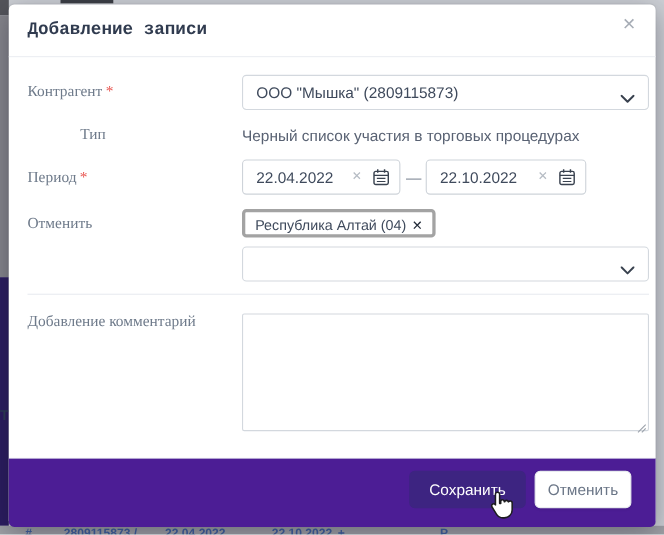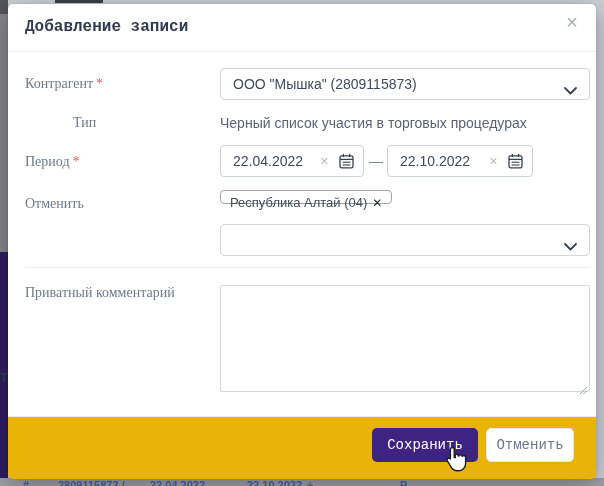--- a/index.html
+++ b/index.html
@@ -53,41 +53,41 @@
   }
   .date-from{left:212px;width:144px;}
   .date-to{left:379px;width:146px;}
   .date-text{position:absolute;left:12px;top:0;line-height:30px;font-size:14px;color:#3f4a5c;}
   .date-clear{position:absolute;right:34px;top:0;line-height:30px;font-size:11px;font-weight:bold;color:#b6bcc4;cursor:pointer;}
   .date-cal{position:absolute;right:9px;top:7px;color:#39424f;cursor:pointer;}
   .date-sep{position:absolute;left:358px;top:141px;width:20px;text-align:center;line-height:32px;color:#7c8694;font-size:14px;}
 
   .row4-label{top:192px;}
   .region-tag{
-    position:absolute;left:212px;top:186px;height:14px;box-sizing:border-box;
-    border:1px solid #a3a3a3;border-radius:4px;background:#fff;
+    position:absolute;left:212px;top:186px;height:26px;box-sizing:border-box;
+    border:3px solid #a3a3a3;border-radius:4px;background:#fff;
     padding:0 9px;line-height:24px;font-size:13px;color:#3f4a5c;white-space:nowrap;
   }
   .tag-x{font-weight:bold;color:#222b38;margin-left:5px;cursor:pointer;font-size:12px;}
 
   .row5-select{top:220px;}
 
   .divider{position:absolute;left:17px;top:263px;width:565px;height:1px;background:#e9ecf1;}
 
   .row6-label{top:281px;}
   .comment-area{
     position:absolute;left:212px;top:281px;width:370px;height:107px;box-sizing:border-box;
     border:1px solid #d3d8de;border-radius:2px;background:#fff;resize:none;outline:none;
     font-family:"Liberation Sans","DejaVu Sans",sans-serif;font-size:14px;color:#3f4a5c;padding:6px 8px;
   }
   .resize-handle{position:absolute;left:570px;top:377px;pointer-events:none;color:#9aa1aa;}
 
   .modal-footer{
     position:absolute;left:0;top:412px;right:0;height:62px;
-    background:#eab308;border-top:1px solid #e9ecf1;border-radius:0 0 5px 5px;font-family:Liberation Mono, monospace;
+    background:#4c1d95;border-top:1px solid #e9ecf1;border-radius:0 0 5px 5px;
   }
   .btn{position:absolute;top:11px;height:34px;border-radius:5px;font-size:14px;text-align:center;line-height:34px;cursor:pointer;box-sizing:border-box;}
   .btn-save{left:364px;width:106px;background:#3d2481;color:#ffffff;}
   .btn-cancel{left:478px;width:88px;background:#ffffff;color:#6b7687;border:1px solid #e8ebef;box-shadow:0 1px 2px rgba(0,0,0,.06);line-height:32px;}
 
   .cursor{position:absolute;left:445px;top:446px;z-index:100;pointer-events:none;}
 </style>
 </head>
 <body>
 
@@ -164,21 +164,21 @@
     <span class="select-value"></span>
     <span class="chevron">
       <svg width="13" height="8" viewBox="0 0 13 8">
           <polyline points="1,1 6.5,6.5 12,1" fill="none" stroke="#39424f" stroke-width="1.8" stroke-linecap="round" stroke-linejoin="round"></polyline>
         </svg>
     </span>
   </div>
 
   <div class="divider"></div>
 
-  <div class="field-label row6-label">Приватный комментарий</div>
+  <div class="field-label row6-label">Добавление комментарий</div>
   <textarea class="comment-area" style=""></textarea>
   <span class="resize-handle">
     <svg width="10" height="10" viewBox="0 0 10 10">
         <line x1="2" y1="9" x2="9" y2="2" stroke="currentColor" stroke-width="1"></line>
         <line x1="5.5" y1="9" x2="9" y2="5.5" stroke="currentColor" stroke-width="1"></line>
       </svg>
   </span>
 
   <div class="modal-footer">
     <div class="btn btn-save">Сохранить</div>

